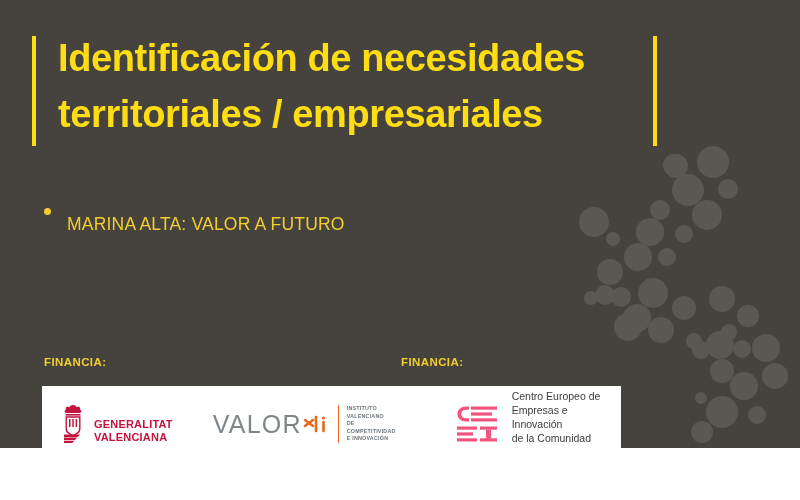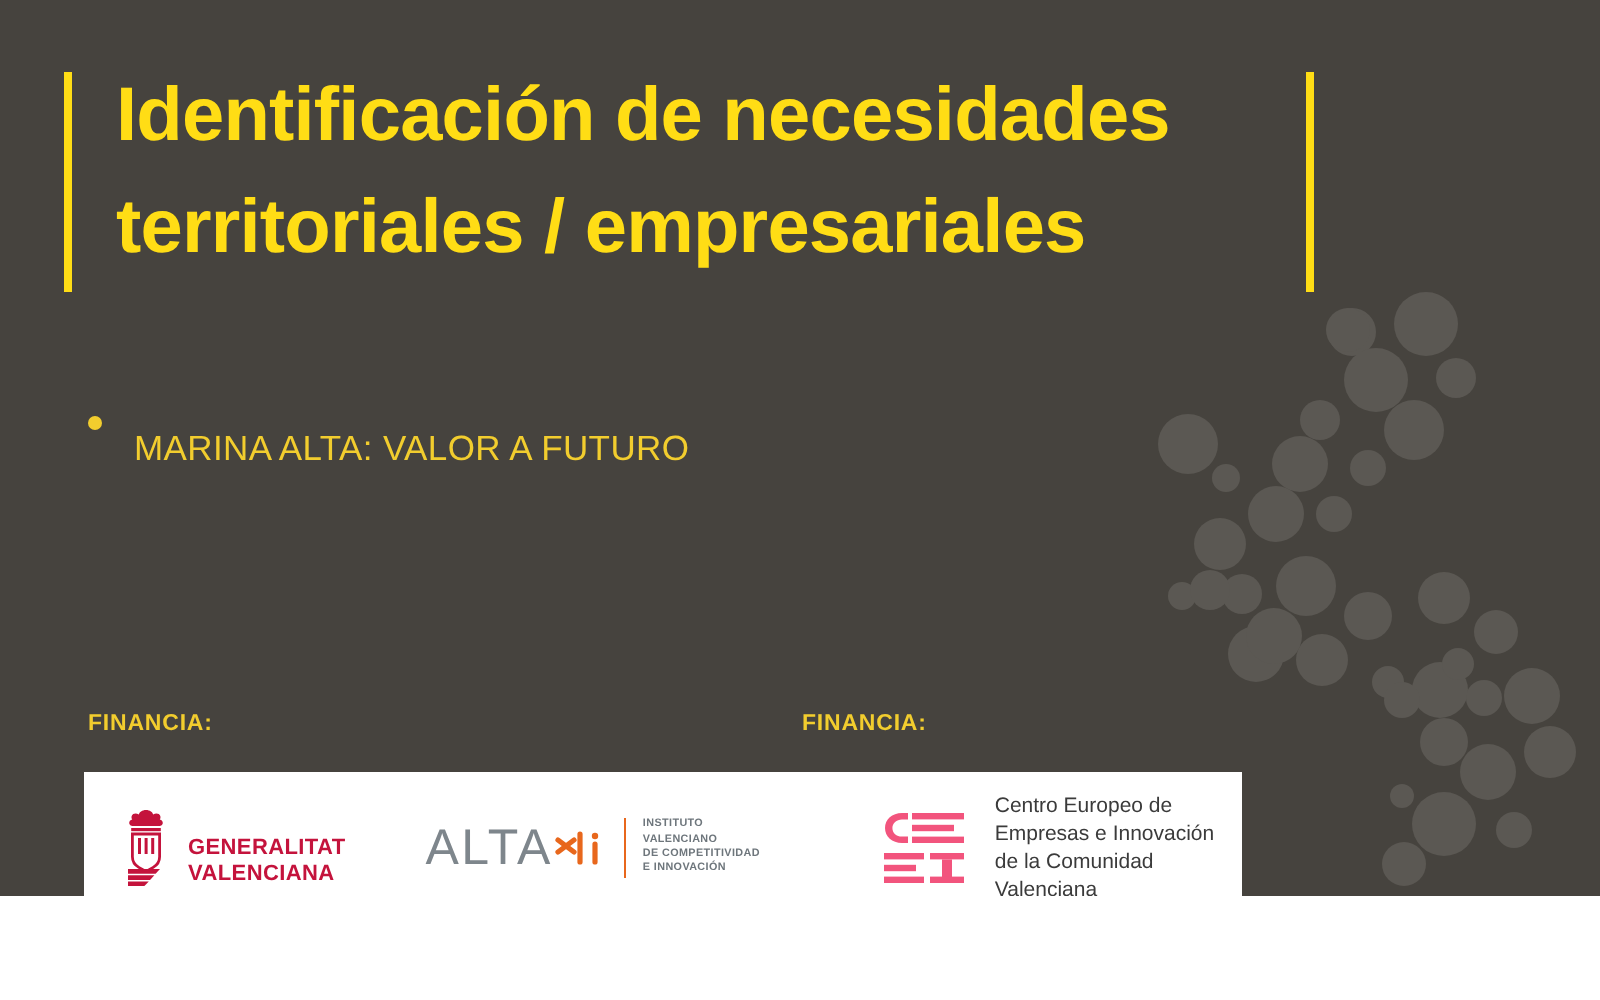--- a/index.html
+++ b/index.html
@@ -258,21 +258,21 @@
           <path d="M4 30.5h16l-2.2 2.4H4z"></path>
           <path d="M4 33.6h13.2l-2.2 2.4H4z"></path>
           <path d="M4 36.7h10.4L12.2 39H4z"></path>
         </g>
       </svg>
       <div class="gva-text">GENERALITAT
 VALENCIANA</div>
     </div>
 
     <div class="ivace">
-      <span class="ivace-word">ALTA</span>
+      <span class="ivace-word">VALOR</span>
       <svg class="ivace-mark" viewBox="0 0 26 26" xmlns="http://www.w3.org/2000/svg" aria-hidden="true">
         <g stroke="#E8671C" stroke-width="2.6" stroke-linecap="round">
           <line x1="2" y1="9" x2="10" y2="15"></line>
           <line x1="2" y1="15" x2="10" y2="9"></line>
           <line x1="13" y1="6" x2="13" y2="20"></line>
         </g>
         <circle cx="20.5" cy="7" r="1.6" fill="#E8671C"></circle>
         <line x1="20.5" y1="11" x2="20.5" y2="20" stroke="#E8671C" stroke-width="2.6" stroke-linecap="round"></line>
       </svg>
       <div class="ivace-sub">INSTITUTO VALENCIANO

